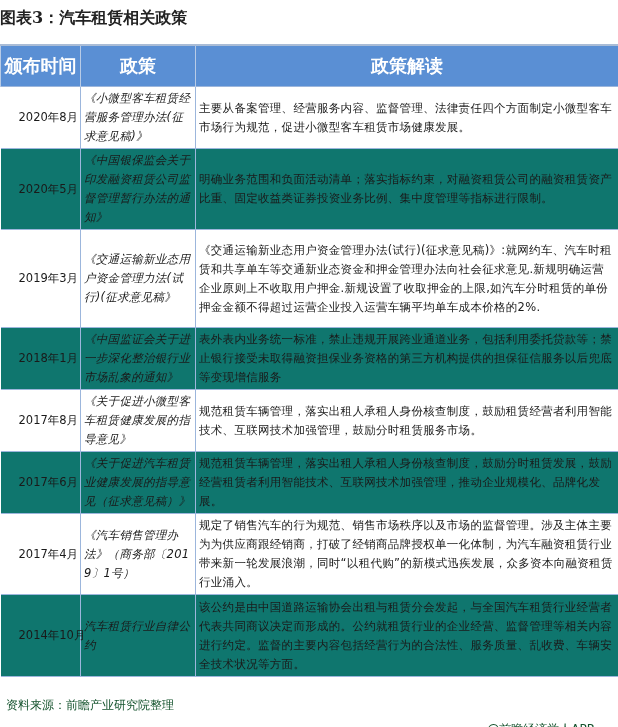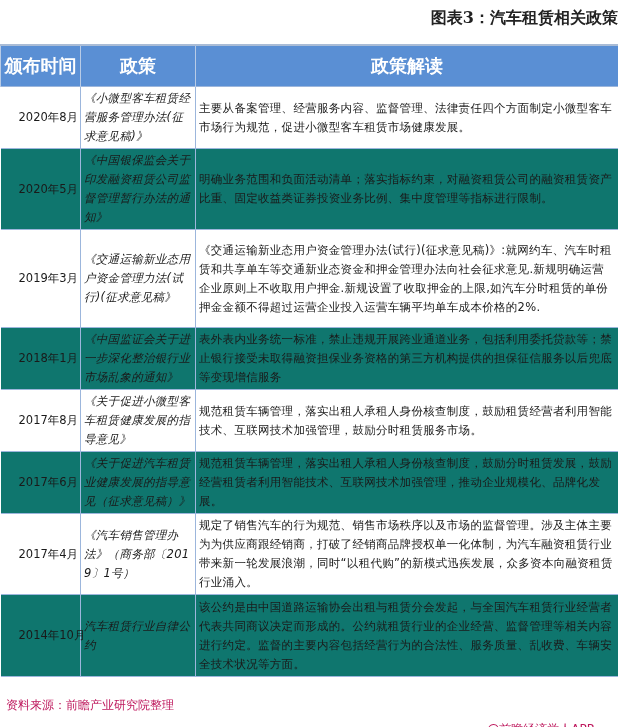--- a/index.html
+++ b/index.html
@@ -1,37 +1,37 @@
 <!DOCTYPE html>
 <html><head>
 <meta charset="utf-8">
 <style>
   html, body { margin:0; padding:0; background:#ffffff; }
   body { width:618px; height:727px; position:relative; overflow:hidden;
          font-family:"DejaVu Sans", "Liberation Sans", sans-serif; color:#1a1a1a; }
-  .title { position:absolute; top:6px; left:0; width:618px; text-align:right;
+  .title { position:absolute; top:6px; left:0; width:618px; text-align:left;
            font-family:"DejaVu Serif", "Liberation Serif", serif; font-size:16px; font-weight:bold;
            color:#222; line-height:24px; }
   table.policy { position:absolute; top:44px; left:0; width:618px; border-collapse:collapse;
                  table-layout:fixed; font-size:11.5px; }
   table.policy col.c1 { width:80px; }
   table.policy col.c2 { width:115px; }
   table.policy col.c3 { width:423px; }
   table.policy th { background:#5a8fd4; color:#ffffff; height:40px; font-size:18px;
                     font-family:"DejaVu Serif", "Liberation Serif", serif; font-weight:bold;
                     border-left:1px solid #b8cbe6; border-right:1px solid #b8cbe6;
                     border-top:2px solid #a9bcd6; padding:0; }
   table.policy td { border:1px solid #9cb6dc; padding:2px 3px; vertical-align:middle;
                     line-height:19px; letter-spacing:0.3px; word-break:break-all; }
   table.policy td.date { padding-left:18px; white-space:nowrap; letter-spacing:0; }
   table.policy td.policy-name { text-align:left;font-style:italic; }
   table.policy tr.alt td { background:#0f766e; }
   table.policy td:first-child { border-left:none; }
   table.policy td:last-child { border-right:none; }
-  .footer { position:absolute; top:697px; left:0; width:600px; height:20px; font-size:12px; color:#be185d; }
+  .footer { position:absolute; top:697px; left:0; width:600px; height:20px; font-size:12px; color:#14532d; }
   .footer .src { position:absolute; left:6px; top:0; }
   .footer .brand { position:absolute; right:6px; top:0;margin-top:24px; }
 </style>
 </head>
 <body>
 
 <div class="title">图表3：汽车租赁相关政策</div>
 
 <table class="policy">
   <colgroup>

